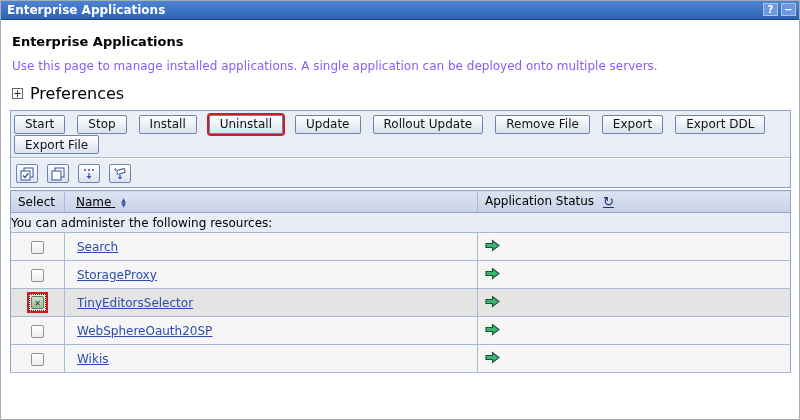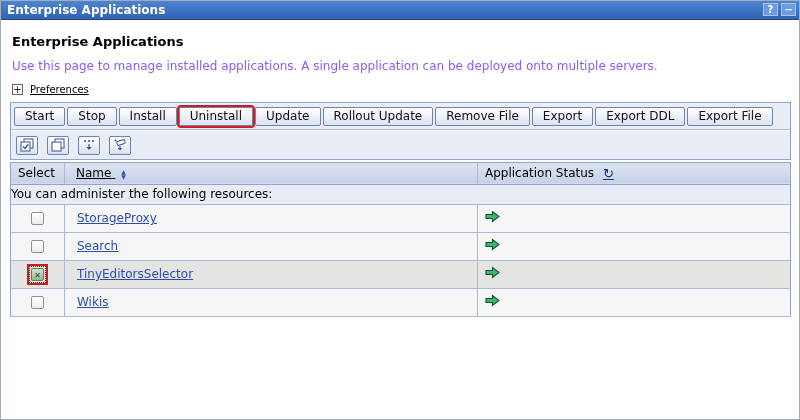--- a/index.html
+++ b/index.html
@@ -10,27 +10,27 @@
   .titlebar { height: 19px; background: linear-gradient(180deg, #4d84d2 0%, #2f63b5 100%); border-bottom: 1px solid #1d4489; color: #fff; font-size: 12px; font-weight: bold; line-height: 18px; padding: 0 6px; position: relative; }
   .titlebar .tb-icons { position: absolute; right: 3px; top: 2px; display: flex; gap: 3px; }
   .tb-ic { width: 15px; height: 13px; background: #6d9ade; border: 1px solid #a9c4ec; color: #fff; font-size: 10px; font-weight: bold; line-height: 11px; text-align: center; cursor: pointer; }
 
   .content { padding: 8px 9px 0 9px; }
   .page-title { font-size: 13px; font-weight: bold; color: #000; margin: 6px 0 0 2px; }
   .page-desc { font-size: 12px; color: #8b5cf6; margin: 10px 0 0 2px; }
 
   .prefs { display: flex; align-items: center; gap: 7px; margin: 11px 0 0 2px; cursor: pointer; }
   .expand-box { width: 11px; height: 11px; border: 1px solid #666; background: #fdfdfd; font-size: 10px; line-height: 9px; text-align: center; color: #222; }
-  .prefs-label { font-size: 10px; color: #000; text-decoration: underline; }
+  .prefs-label { font-size: 16px; color: #000; }
 
   
   .strips { width: 781px; border: 1px solid #8fa3cc; background: #e9edf6; margin-top: 7px; }
   .strip-buttons { padding: 2px 3px 3px 3px; border-bottom: 1px solid #aab9da; }
   .strip-icons { padding: 4px 5px; border-top: 1px solid #ffffff; }
-  .tb-btn { font-family: "DejaVu Sans", "Liberation Sans", sans-serif; font-size: 12px; color: #111; height: 19px; padding: 0 10px; margin: 1px 2px 0 0; background: linear-gradient(180deg, #ffffff 0%, #dbe2ef 100%); border: 1px solid #6f83b1; border-radius: 2px; cursor: pointer; }
+  .tb-btn { font-family: "DejaVu Sans", "Liberation Sans", sans-serif; font-size: 12px; color: #111; height: 19px; padding: 0 10px; margin: 1px 12px 0 0; background: linear-gradient(180deg, #ffffff 0%, #dbe2ef 100%); border: 1px solid #6f83b1; border-radius: 2px; cursor: pointer; }
   .tb-btn.red-boxed { outline: 2px solid #cf1d1d; outline-offset: 0px; }
   .icon-btn { width: 22px; height: 19px; margin-right: 4px; background: linear-gradient(180deg, #ffffff 0%, #dbe2ef 100%); border: 1px solid #6f83b1; border-radius: 2px; cursor: pointer; display: inline-flex; align-items: center; justify-content: center; vertical-align: middle; }
 
   
   table.apps { width: 781px; border-collapse: collapse; border: 1px solid #8fa3cc; margin-top: 2px; font-size: 12px; }
   table.apps th { font-weight: normal; text-align: left; height: 22px; background: linear-gradient(180deg, #dde3f1 0%, #c7d1e8 100%); border-bottom: 1px solid #8fa3cc; color: #000; }
   th.c1, td.c1 { width: 54px; border-right: 1px solid #aab9da; text-align: center; }
   th.c1 { padding-left: 7px; text-align: left; }
   th.c2, td.c2 { width: 413px; border-right: 1px solid #aab9da; padding-left: 12px; text-decoration: underline; }
   th.c2 { padding-left: 11px; }
@@ -125,35 +125,42 @@
             <span class="refresh-ic">↻</span>
           </th>
         </tr>
       </thead>
       <tbody>
         <tr class="caption-row">
           <td colspan="3">You can administer the following resources:</td>
         </tr>
       <tr class="data">
             <td class="c1"><span class="cb"></span></td>
-            <td class="c2"><a class="app-link" href="#">StorageProxy</a></td>
+            <td class="c2"><a class="app-link" href="#">Search</a></td>
             <td class="c3"><svg width="15" height="13" viewBox="0 0 15 13">
                 <path d="M1 4.5 H7.5 V1.5 L14 6.5 L7.5 11.5 V8.5 H1 Z" fill="#3eb56e" stroke="#14522e" stroke-width="1.1"></path>
               </svg></td>
           </tr>
           <tr class="data">
             <td class="c1"><span class="cb"></span></td>
-            <td class="c2"><a class="app-link" href="#">Search</a></td>
+            <td class="c2"><a class="app-link" href="#">StorageProxy</a></td>
             <td class="c3"><svg width="15" height="13" viewBox="0 0 15 13">
                 <path d="M1 4.5 H7.5 V1.5 L14 6.5 L7.5 11.5 V8.5 H1 Z" fill="#3eb56e" stroke="#14522e" stroke-width="1.1"></path>
               </svg></td>
           </tr>
           <tr class="data selected">
             <td class="c1"><span class="redbox"><span class="focusbox"><span class="cb checked">✕</span></span></span></td>
             <td class="c2"><a class="app-link" href="#">TinyEditorsSelector</a></td>
+            <td class="c3"><svg width="15" height="13" viewBox="0 0 15 13">
+                <path d="M1 4.5 H7.5 V1.5 L14 6.5 L7.5 11.5 V8.5 H1 Z" fill="#3eb56e" stroke="#14522e" stroke-width="1.1"></path>
+              </svg></td>
+          </tr>
+          <tr class="data">
+            <td class="c1"><span class="cb"></span></td>
+            <td class="c2"><a class="app-link" href="#">WebSphereOauth20SP</a></td>
             <td class="c3"><svg width="15" height="13" viewBox="0 0 15 13">
                 <path d="M1 4.5 H7.5 V1.5 L14 6.5 L7.5 11.5 V8.5 H1 Z" fill="#3eb56e" stroke="#14522e" stroke-width="1.1"></path>
               </svg></td>
           </tr>
           <tr class="data">
             <td class="c1"><span class="cb"></span></td>
             <td class="c2"><a class="app-link" href="#">Wikis</a></td>
             <td class="c3"><svg width="15" height="13" viewBox="0 0 15 13">
                 <path d="M1 4.5 H7.5 V1.5 L14 6.5 L7.5 11.5 V8.5 H1 Z" fill="#3eb56e" stroke="#14522e" stroke-width="1.1"></path>
               </svg></td>

